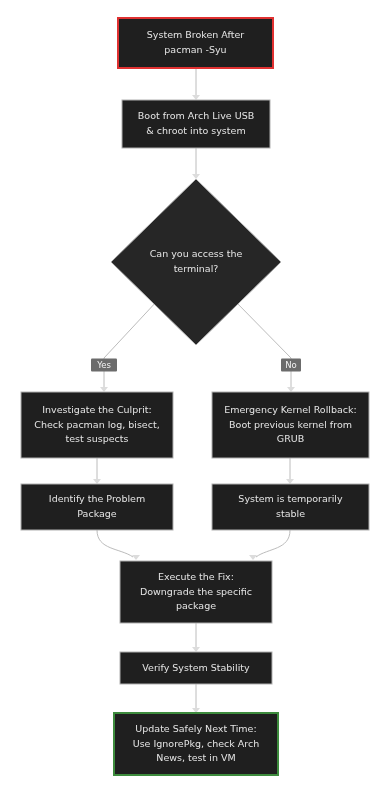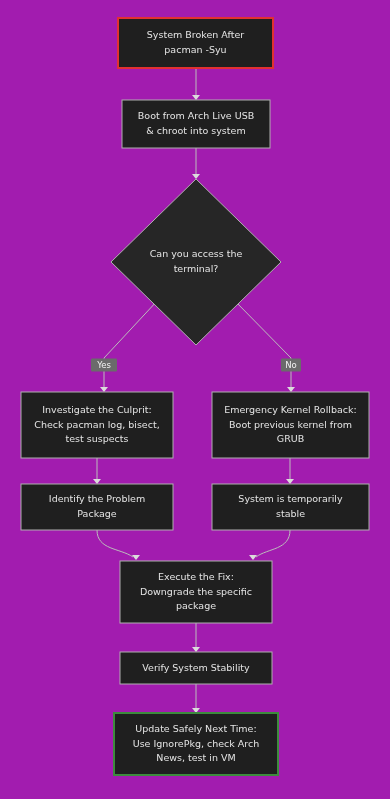--- a/index.html
+++ b/index.html
@@ -10,21 +10,21 @@
   body {
     width: 390px;
     height: 799px;
     overflow: hidden;
     font-family: "DejaVu Sans", sans-serif;
   }
   #flow-root {
     position: relative;
     width: 390px;
     height: 799px;
-    background: #a21caf;
+    background: #ffffff;
   }
   svg.flow-canvas {
     display: block;
     width: 390px;
     height: 799px;
   }
   .node-box {
     fill: #1f1f1f;
     stroke: #b0b0b0;
     stroke-width: 1;

